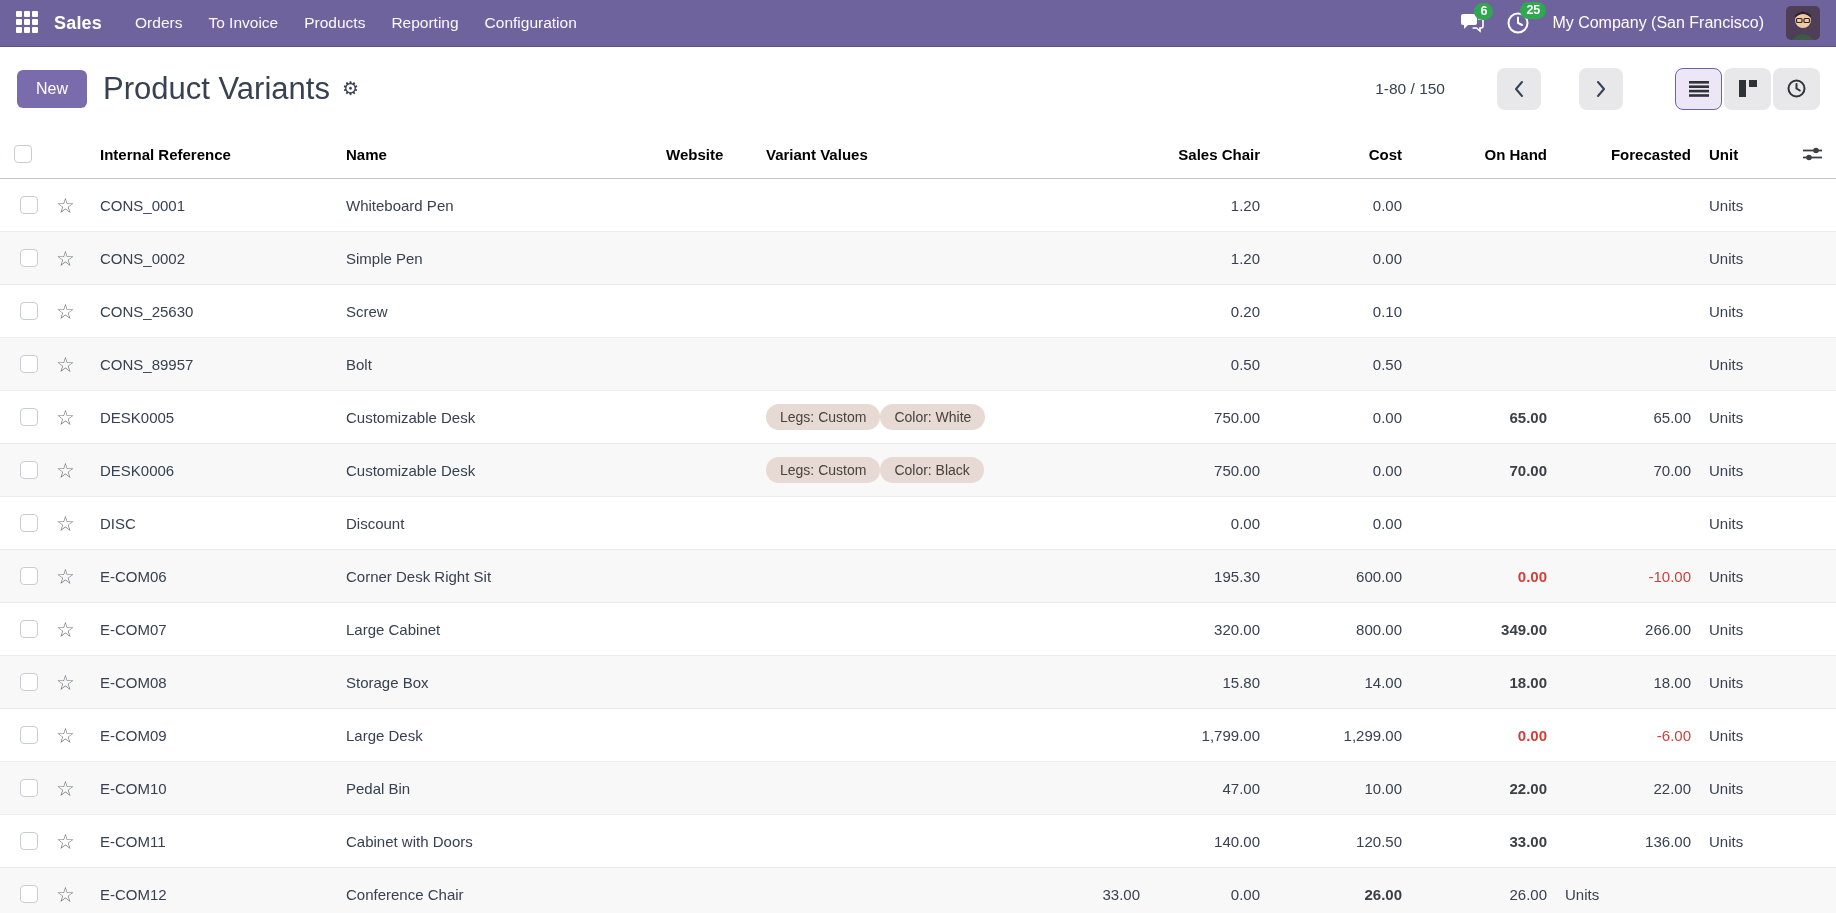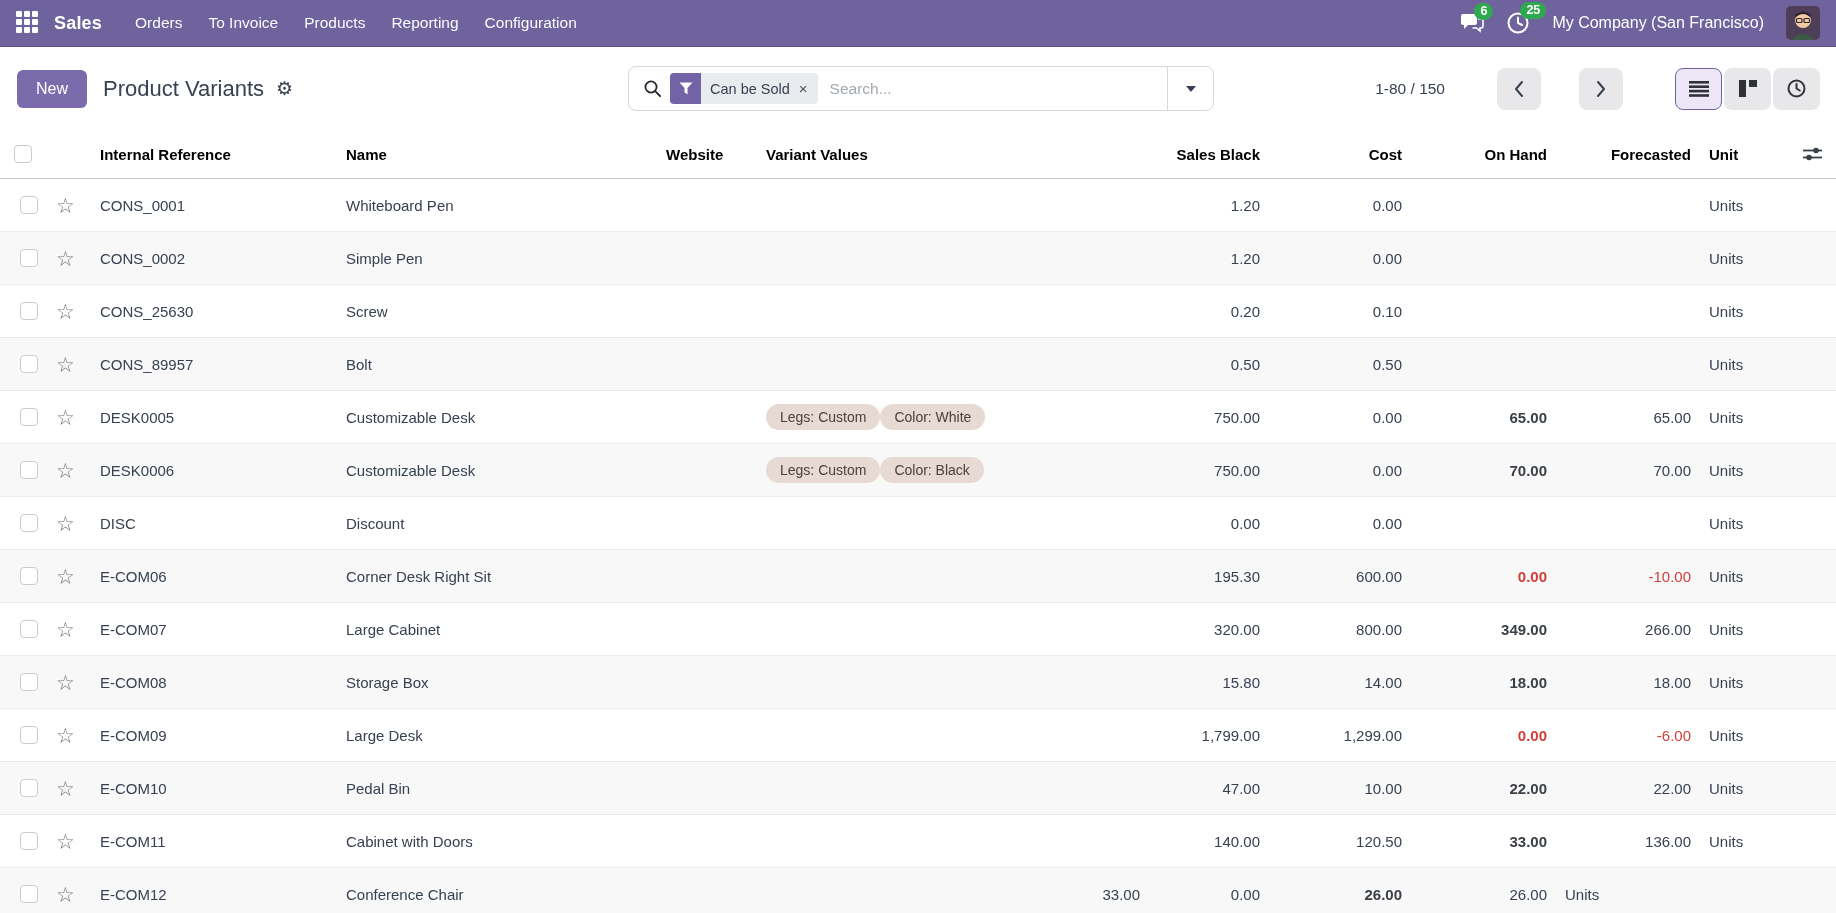--- a/index.html
+++ b/index.html
@@ -18,21 +18,21 @@
   .systray-icon { position: relative; display: flex; align-items: center; cursor: pointer; }
   .badge { position: absolute; top: -9px; left: 14px; background: #2fa84f; color: #fff;
     font-size: 12.5px; font-weight: 700; border-radius: 10px; padding: 1px 6px; line-height: 15px; }
   .company-name { font-size: 16px; }
   .avatar { width: 34px; height: 34px; border-radius: 5px; overflow: hidden; display: block; cursor: pointer; }
 
   
   .control-panel { height: 83px; position: relative; display: flex; align-items: center; padding: 16px 17px; }
   .btn-new { background: #7a6cac; color: #fff; border: none; border-radius: 6px;
     padding: 10px 19px; font-size: 16px; cursor: pointer; font-family: inherit; }
-  .cp-title { font-size: 22px; color: #374151; margin-left: 16px; font-weight: 400; }
+  .cp-title { font-size: 31px; color: #374151; margin-left: 16px; font-weight: 400; }
   .gear { margin-left: 12px; font-size: 19px; color: #374151; cursor: pointer; }
 
   .search-bar { position: absolute; left: 628px; top: 19px; width: 586px; height: 45px;
     border: 1px solid #d5d8dc; border-radius: 8px; background: #fff; display: flex; align-items: center; }
   .search-magnifier { margin: 0 8px 0 14px; display: flex; }
   .facet { display: flex; align-items: center; background: #e9ecef; border-radius: 4px;
     overflow: hidden; height: 31px; cursor: pointer; }
   .facet-icon { width: 31px; height: 31px; background: #7163a5; display: flex;
     align-items: center; justify-content: center; }
   .facet-label { padding: 0 9px; font-size: 14.5px; color: #374151; }
@@ -125,41 +125,20 @@
       </svg>
     </span>
   </div>
 </header>
 
 <section class="control-panel">
   <button class="btn-new">New</button>
   <h1 class="cp-title">Product Variants</h1>
   <span class="gear">⚙</span>
 
-  <div class="search-bar">
-    <span class="search-magnifier">
-      <svg width="19" height="19" viewBox="0 0 19 19">
-        <circle cx="8" cy="8" r="5.6" fill="none" stroke="#24292f" stroke-width="1.8"></circle>
-        <line x1="12.2" y1="12.2" x2="17" y2="17" stroke="#24292f" stroke-width="1.8" stroke-linecap="round"></line>
-      </svg>
-    </span>
-    <span class="facet">
-      <span class="facet-icon">
-        <svg width="14" height="13" viewBox="0 0 14 13">
-          <path d="M0.5 0.5 h13 l-5 5.5 v6.5 l-3 -2.2 v-4.3 z" fill="#fff"></path>
-        </svg>
-      </span>
-      <span class="facet-label">Can be Sold</span>
-      <span class="facet-x">×</span>
-    </span>
-    <input class="search-input" type="text" placeholder="Search..." style="">
-    <span class="search-caret">
-      <span class="caret-down"></span>
-    </span>
-  </div>
 
   <div class="cp-right">
     <span class="pager-value">1-80 / 150</span>
     <button class="pager-btn">
       <svg width="12" height="18" viewBox="0 0 12 18">
         <polyline points="9,2 3,9 9,16" fill="none" stroke="#374151" stroke-width="2" stroke-linecap="round" stroke-linejoin="round"></polyline>
       </svg>
     </button>
     <button class="pager-btn">
       <svg width="12" height="18" viewBox="0 0 12 18">
@@ -194,21 +173,21 @@
 <section>
   <div class="thead grid-cols">
     <div>
         <span class="cb"></span>
       </div>
     <div></div>
     <div class="th pad-l">Internal Reference</div>
     <div class="th pad-l">Name</div>
     <div class="th pad-l">Website</div>
     <div class="th pad-l">Variant Values</div>
-    <div class="th num">Sales Black</div>
+    <div class="th num">Sales Chair</div>
     <div class="th num">Cost</div>
     <div class="th num">On Hand</div>
     <div class="th num">Forecasted</div>
     <div class="th pad-l">Unit</div>
     <div class="th-icon">
       <svg width="19" height="16" viewBox="0 0 19 16">
         <line x1="0" y1="4.5" x2="19" y2="4.5" stroke="#3a4046" stroke-width="1.8"></line>
         <circle cx="13" cy="4.5" r="2.8" fill="#3a4046"></circle>
         <line x1="0" y1="11.5" x2="19" y2="11.5" stroke="#3a4046" stroke-width="1.8"></line>
         <circle cx="6" cy="11.5" r="2.8" fill="#3a4046"></circle>

